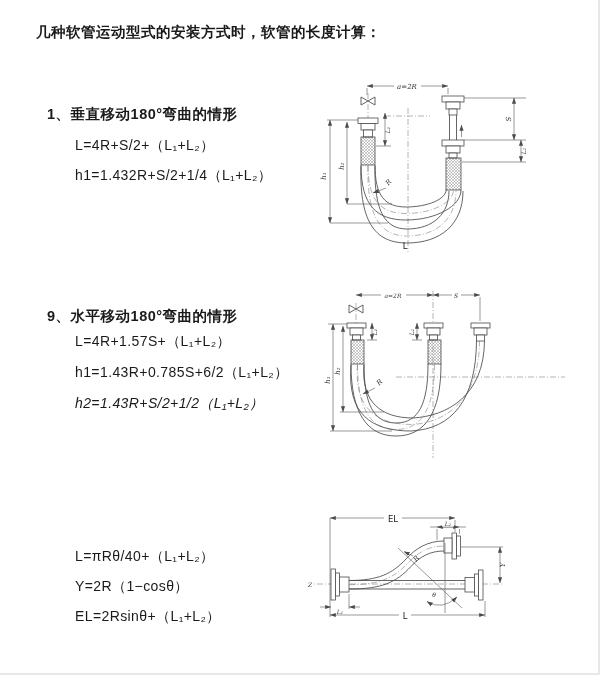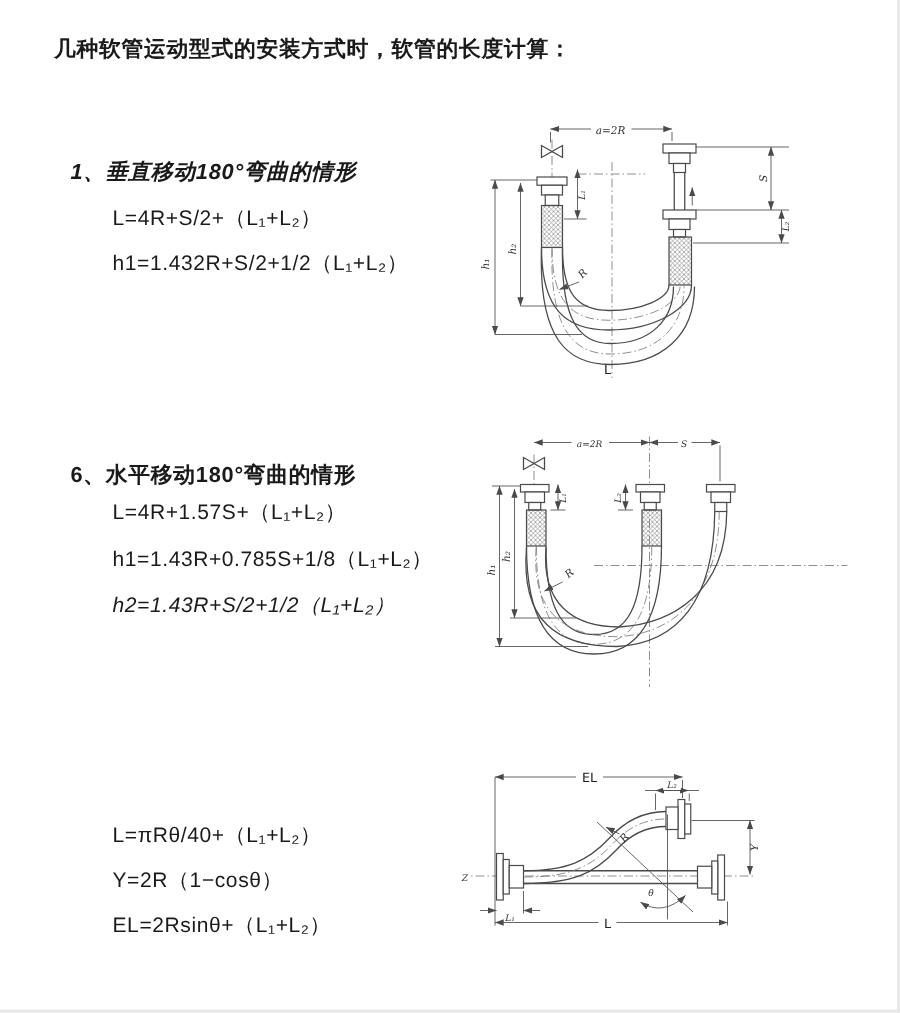--- a/index.html
+++ b/index.html
@@ -6,21 +6,21 @@
   body{
     width:600px;height:675px;background:#ffffff;position:relative;overflow:hidden;
     font-family:"Liberation Sans", sans-serif;color:#1a1a1a;
   }
   .page{position:absolute;left:0;top:0;width:598px;height:673px;background:#fff;
         border-right:2px solid #e8e8e8;border-bottom:2px solid #e8e8e8;}
   .title{position:absolute;left:36px;top:23px;font-size:14.5px;font-weight:700;letter-spacing:0.5px;}
   .sec-head{position:absolute;font-size:14.5px;font-weight:700;letter-spacing:0.5px;}
   .formula{position:absolute;left:75px;font-size:14px;font-weight:400;letter-spacing:0.4px;}
   
-  #h1x{left:47px;top:105px;font-style:italic;} #f11{top:137px;} #f12{top:167px;} #f13{top:197px;}
+  #h1x{left:47px;top:105px;} #f11{top:137px;} #f12{top:167px;} #f13{top:197px;}
   #h2x{left:47px;top:307px;} #f21{top:333px;} #f22{top:364px;} #f23{top:395px;font-style:italic;}
   #h3x{left:47px;top:517px;} #f31{top:548px;} #f32{top:578px;text-align:right;} #f33{top:608px;}
   svg.diagram{position:absolute;overflow:visible;}
   #svg1{left:312px;top:76px;}
   #svg2{left:315px;top:289px;}
   #svg3{left:303px;top:512px;}
   .ln{stroke:#4a4a4a;stroke-width:0.85;fill:none;}
   .dimln{stroke:#555;stroke-width:0.6;fill:none;}
   .cl{stroke:#777;stroke-width:0.55;fill:none;stroke-dasharray:6 2 1 2;}
   .part{fill:#fff;stroke:#4a4a4a;stroke-width:0.8;}
@@ -33,25 +33,25 @@
 </style>
 </head>
 <body>
 
 <div class="page">
 
   <div class="title">几种软管运动型式的安装方式时，软管的长度计算：</div>
 
   <div id="h1x" class="sec-head">1、垂直移动180°弯曲的情形</div>
   <div id="f11" class="formula">L=4R+S/2+（L₁+L₂）</div>
-  <div id="f12" class="formula">h1=1.432R+S/2+1/2（L₁+L₂）</div>
-
-  <div id="h2x" class="sec-head">6、水平移动180°弯曲的情形</div>
+  <div id="f12" class="formula">h1=1.432R+S/2+1/4（L₁+L₂）</div>
+
+  <div id="h2x" class="sec-head">9、水平移动180°弯曲的情形</div>
   <div id="f21" class="formula">L=4R+1.57S+（L₁+L₂）</div>
-  <div id="f22" class="formula">h1=1.43R+0.785S+1/8（L₁+L₂）</div>
+  <div id="f22" class="formula">h1=1.43R+0.785S+6/2（L₁+L₂）</div>
   <div id="f23" class="formula">h2=1.43R+S/2+1/2（L₁+L₂）</div>
 
   <div id="f31" class="formula">L=πRθ/40+（L₁+L₂）</div>
   <div id="f32" class="formula">Y=2R（1−cosθ）</div>
   <div id="f33" class="formula">EL=2Rsinθ+（L₁+L₂）</div>
 
   <svg width="0" height="0" style="position:absolute">
     <defs>
       <marker id="ar" viewBox="0 0 6 6" markerWidth="6" markerHeight="6" refX="5.8" refY="3" orient="auto-start-reverse" markerUnits="userSpaceOnUse">
         <path d="M0,0.9 L6,3 L0,5.1 Z" fill="#4a4a4a"></path>

